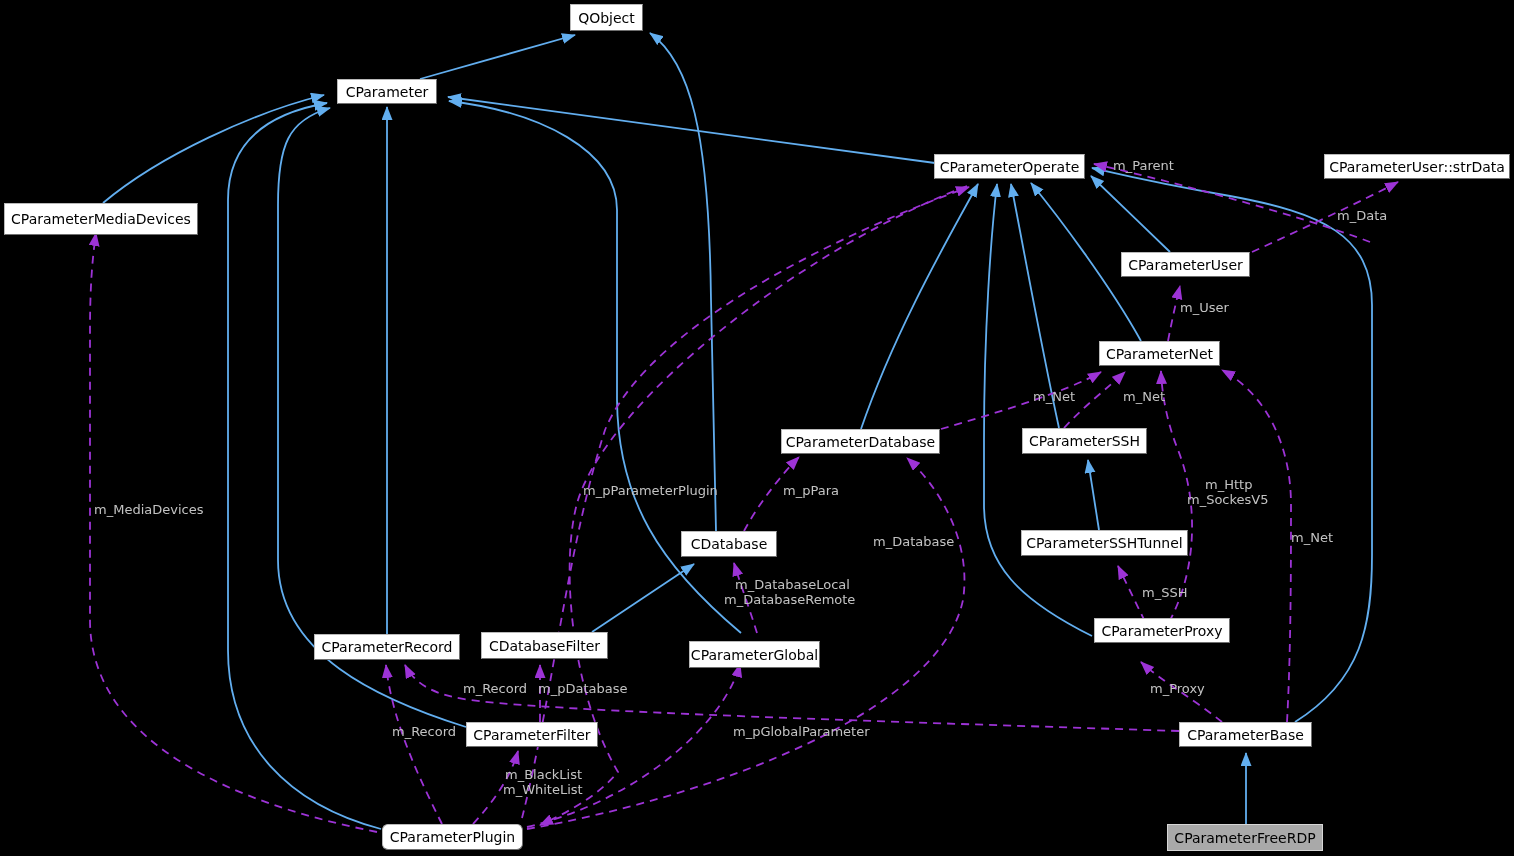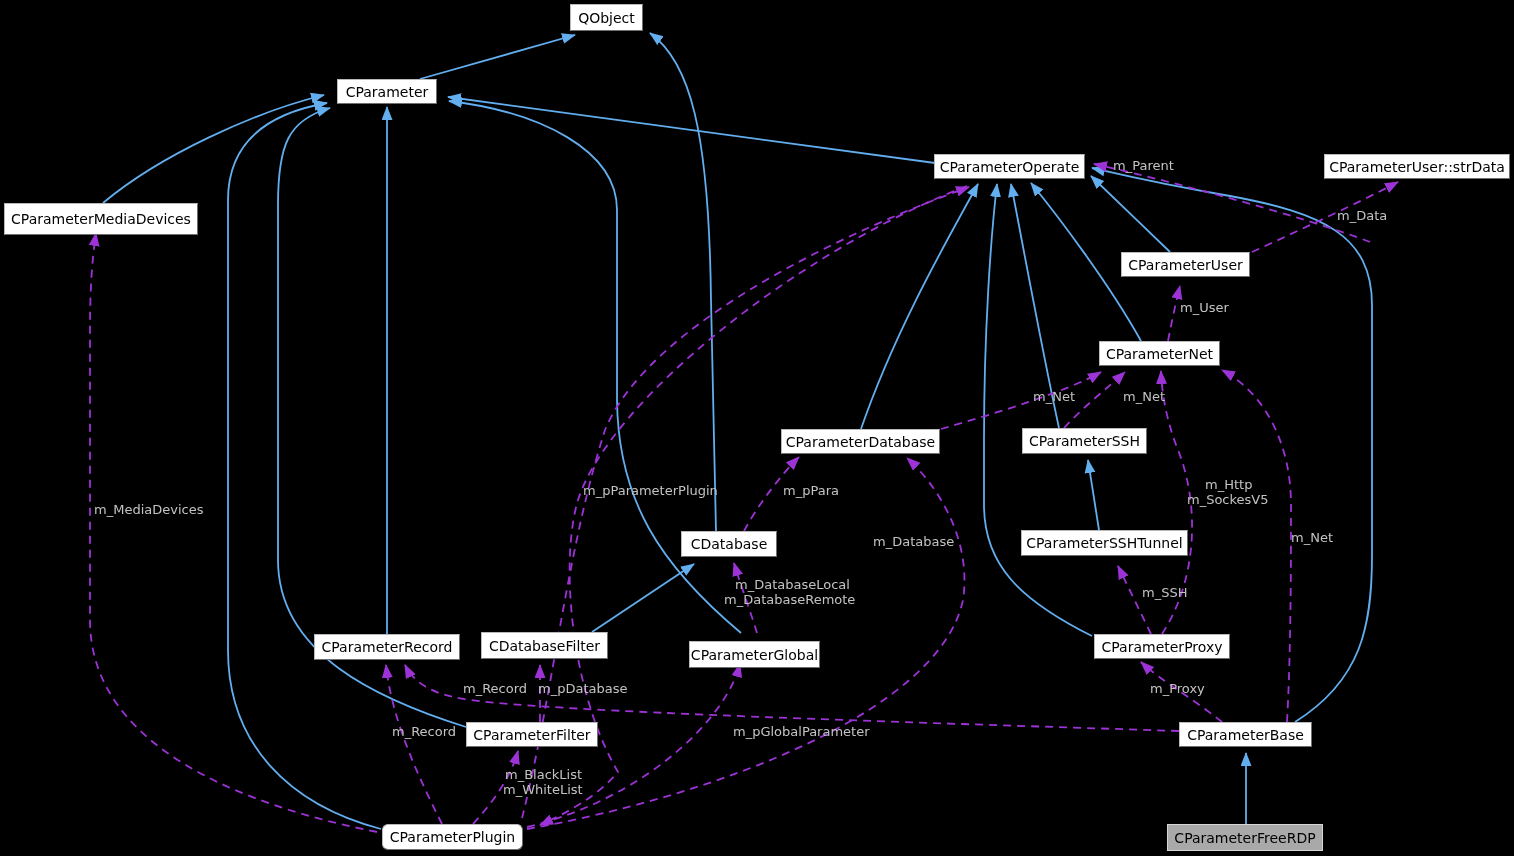--- a/index.html
+++ b/index.html
@@ -79,21 +79,21 @@
   <div class="node" style="left:4px;top:203px;width:194px;height:32px;">CParameterMediaDevices</div>
   <div class="node" style="left:1121px;top:252px;width:129px;height:25px;">CParameterUser</div>
   <div class="node" style="left:1099px;top:341px;width:121px;height:25px;">CParameterNet</div>
   <div class="node" style="left:781px;top:429px;width:159px;height:25px;">CParameterDatabase</div>
   <div class="node" style="left:1022px;top:428px;width:125px;height:26px;">CParameterSSH</div>
   <div class="node" style="left:681px;top:531px;width:96px;height:26px;">CDatabase</div>
   <div class="node" style="left:1021px;top:530px;width:167px;height:26px;text-align:center;">CParameterSSHTunnel</div>
   <div class="node" style="left:314px;top:634px;width:146px;height:26px;">CParameterRecord</div>
   <div class="node" style="left:481px;top:632px;width:127px;height:27px;">CDatabaseFilter</div>
   <div class="node" style="left:689px;top:633px;width:131px;height:27px;margin-top:8px;">CParameterGlobal</div>
-  <div class="node" style="left:1094px;top:634px;width:136px;height:25px;">CParameterProxy</div>
+  <div class="node" style="left:1094px;top:618px;width:136px;height:25px;">CParameterProxy</div>
   <div class="node" style="left:466px;top:722px;width:132px;height:25px;">CParameterFilter</div>
   <div class="node" style="left:1179px;top:722px;width:133px;height:25px;">CParameterBase</div>
   <div class="node" style="left:382px;top:824px;width:141px;height:26px;border-radius:6px;">CParameterPlugin</div>
   <div class="node hl" style="left:1167px;top:824px;width:156px;height:27px;">CParameterFreeRDP</div>
 
   <div class="elabel" style="left:1113px;top:158px;">m_Parent</div>
   <div class="elabel" style="left:1337px;top:208px;">m_Data</div>
   <div class="elabel" style="left:1180px;top:300px;">m_User</div>
   <div class="elabel" style="left:1033px;top:389px;">m_Net</div>
   <div class="elabel" style="left:1123px;top:389px;">m_Net</div>

